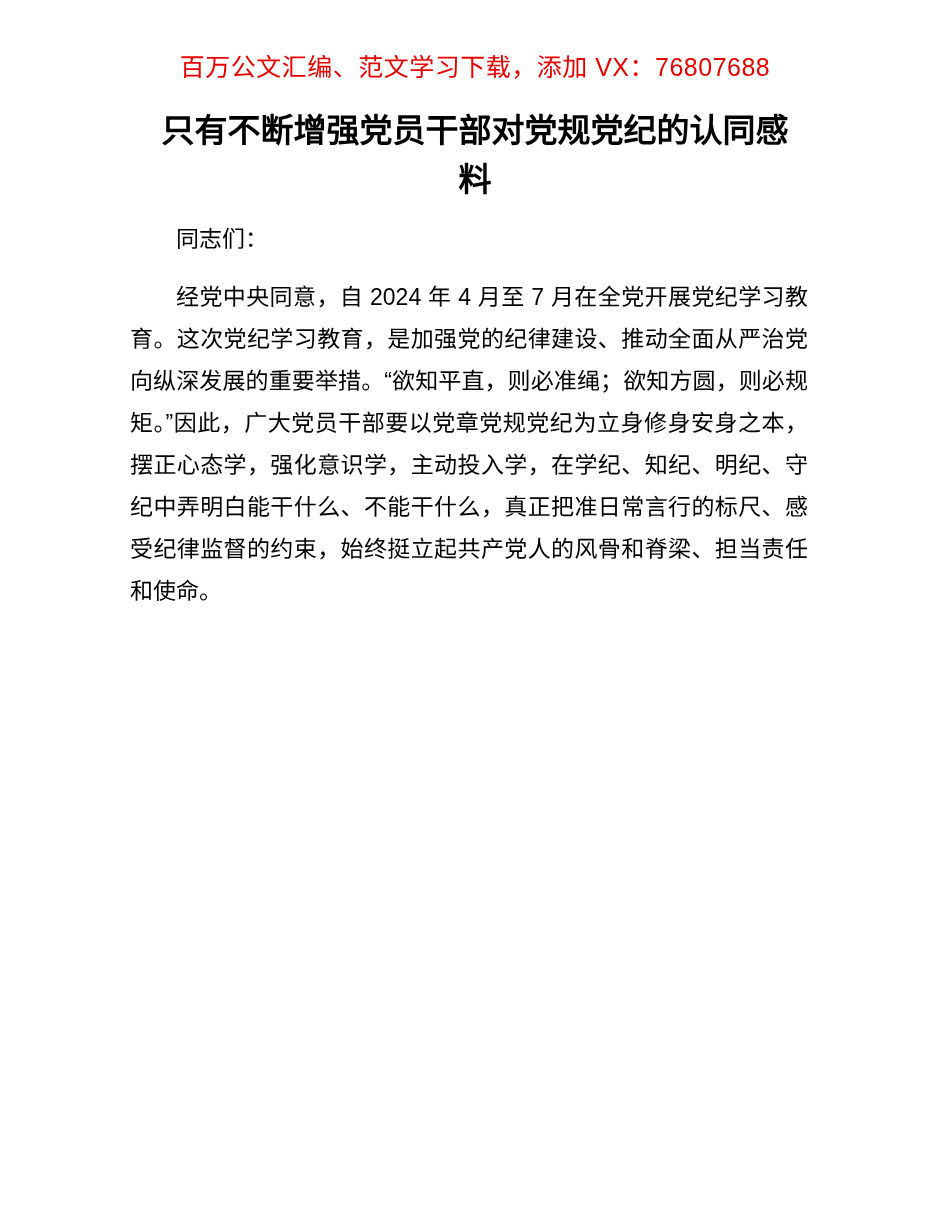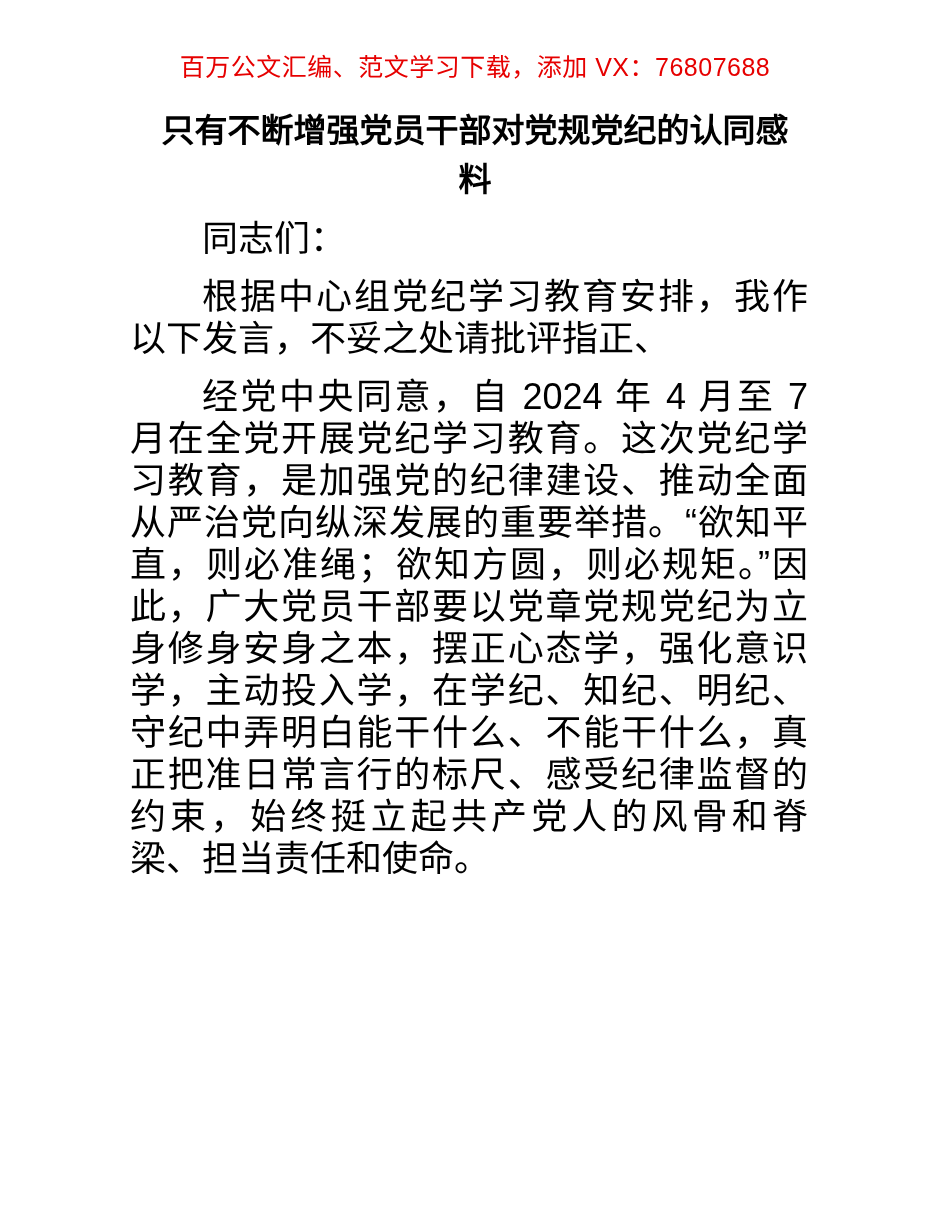--- a/index.html
+++ b/index.html
@@ -37,21 +37,21 @@
     color: #000000;
   }
   .doc-title .title-line {
     display: block;
   }
   .doc-body {
     margin: 14px 130px 0 130px;
   }
   .doc-body p {
     margin: 0 12px 16px 0;
-    font-size: 36px;
+    font-size: 23px;
     line-height: 42px;
     text-align: justify;
     text-justify: inter-ideograph;
     text-indent: 2em;
     color: #000000;
     word-break: break-all;
   }
 </style>
 </head>
 <body>
@@ -60,17 +60,16 @@
 
   <div class="watermark">百万公文汇编、范文学习下载，添加 VX：76807688</div>
 
   <h1 class="doc-title">
     <span class="title-line">只有不断增强党员干部对党规党纪的认同感</span>
     <span class="title-line">料</span>
   </h1>
 
   <div class="doc-body">
     <p>同志们：</p>
-    <p>根据中心组党纪学习教育安排，我作以下发言，不妥之处请批评指正、</p>
     <p>经党中央同意，自 2024 年 4 月至 7 月在全党开展党纪学习教育。这次党纪学习教育，是加强党的纪律建设、推动全面从严治党向纵深发展的重要举措。“欲知平直，则必准绳；欲知方圆，则必规矩。”因此，广大党员干部要以党章党规党纪为立身修身安身之本，摆正心态学，强化意识学，主动投入学，在学纪、知纪、明纪、守纪中弄明白能干什么、不能干什么，真正把准日常言行的标尺、感受纪律监督的约束，始终挺立起共产党人的风骨和脊梁、担当责任和使命。</p>
   </div>
 
 </div>
 
 </body></html>

